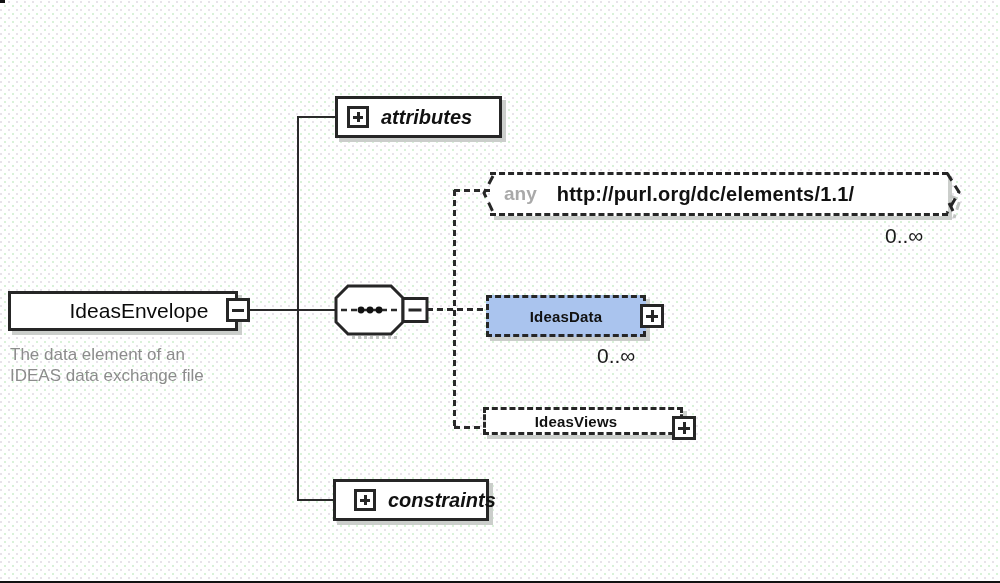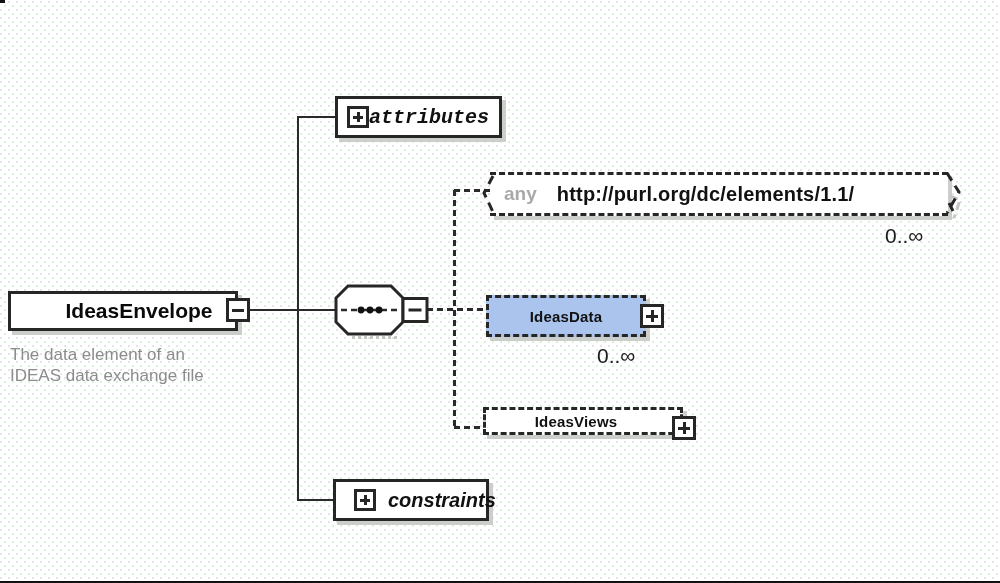--- a/index.html
+++ b/index.html
@@ -22,21 +22,21 @@
   .node{
     background:#fff;border:3px solid #262626;display:flex;align-items:center;
     box-shadow:4px 4px 0 0 #cbcecb;
   }
   .node-dashed{
     background:#fff;border:3px dashed #262626;display:flex;align-items:center;
     box-shadow:4px 4px 0 0 #cbcecb;
   }
   .label-b{font-weight:700;font-size:15px;color:#111;white-space:nowrap;letter-spacing:0.2px;}
   .label-i{font-weight:700;font-style:italic;font-size:20px;color:#111;white-space:nowrap;}
-  .root-label{font-weight:700;font-size:21px;color:#0a0a0a;white-space:nowrap;padding-left:32px;}
+  .root-label{font-weight:400;font-size:21px;color:#0a0a0a;white-space:nowrap;padding-left:32px;}
   .desc{font-size:17px;line-height:21px;color:#8c8c8c;white-space:nowrap;}
   .occ{font-size:21px;color:#1a1a1a;white-space:nowrap;}
   
   .pm{position:relative;width:22px;height:22px;background:#fff;border:3px solid #262626;box-sizing:border-box;flex:none;cursor:pointer;}
   .pm .bar-h{position:absolute;left:3px;right:3px;top:50%;margin-top:-1.5px;height:3px;background:#262626;}
   .pm .bar-v{position:absolute;top:3px;bottom:3px;left:50%;margin-left:-1.5px;width:3px;background:#262626;}
   .pm.floating{position:absolute;}
   
   .anybox{
     background:#fff;border-top:3px dashed #262626;border-bottom:3px dashed #262626;
@@ -82,21 +82,21 @@
     </g>
     <rect x="69" y="14.5" width="24" height="23" fill="#ffffff" stroke="#262626" stroke-width="3"></rect>
     <line x1="74.5" y1="26" x2="87.5" y2="26" stroke="#262626" stroke-width="3"></line>
   </svg>
 
   <div class="abs node" style="left:335px;top:96px;width:167px;height:42px;padding-left:9px;">
     <div class="pm">
       <span class="bar-h"></span>
       <span class="bar-v"></span>
     </div>
-    <span class="label-i" style="font-family:Liberation Mono, monospace;">attributes</span>
+    <span class="label-i" style="margin-left:12px;">attributes</span>
   </div>
 
   <div class="abs anybox" style="left:490px;top:172px;width:458px;height:44px;padding-left:14px;">
     <span class="any-kw">any</span>
     <span class="label-b" style="margin-left:12px;font-size:20px;">http://purl.org/dc/elements/1.1/</span>
   </div>
   <svg class="abs" style="left:481px;top:173px;" width="16" height="42" viewBox="0 0 16 42">
     <polyline points="12,3 3,20 12,39" fill="none" stroke="#262626" stroke-width="3" stroke-dasharray="9 6"></polyline>
   </svg>
   <svg class="abs" style="left:944px;top:170px;" width="26" height="54" viewBox="0 0 26 54">

